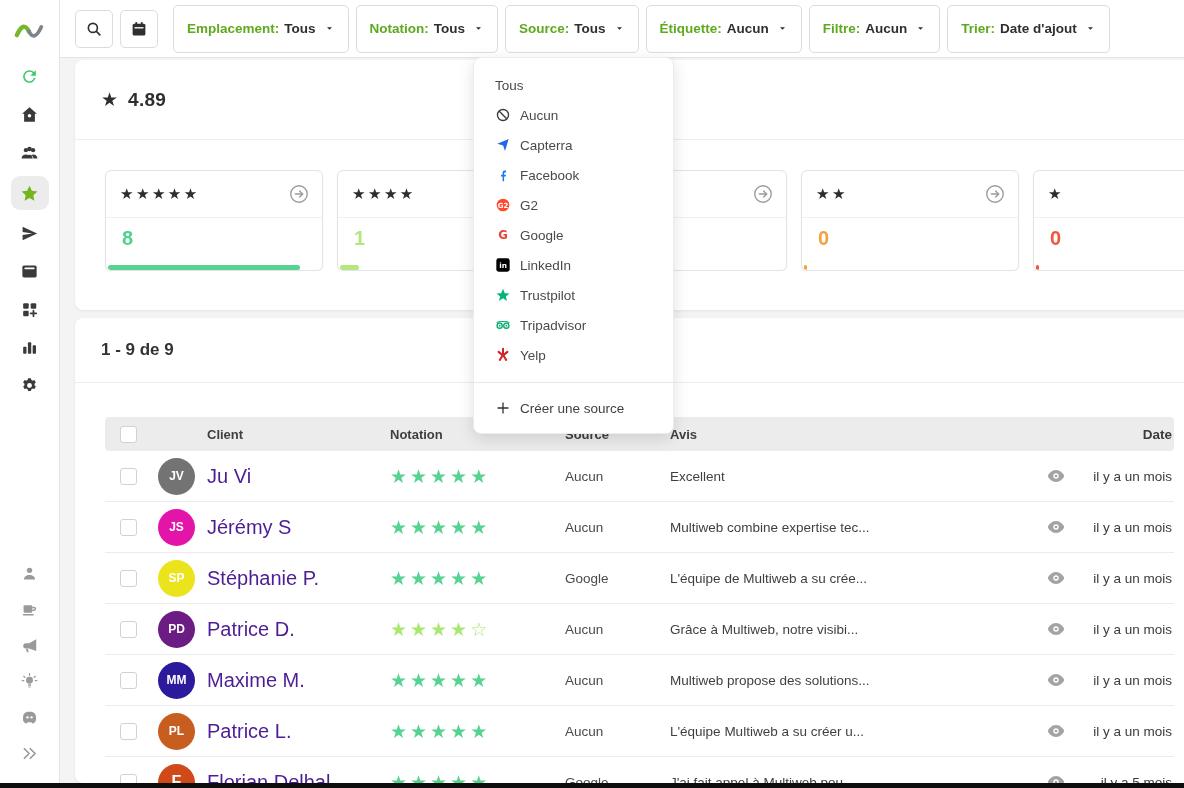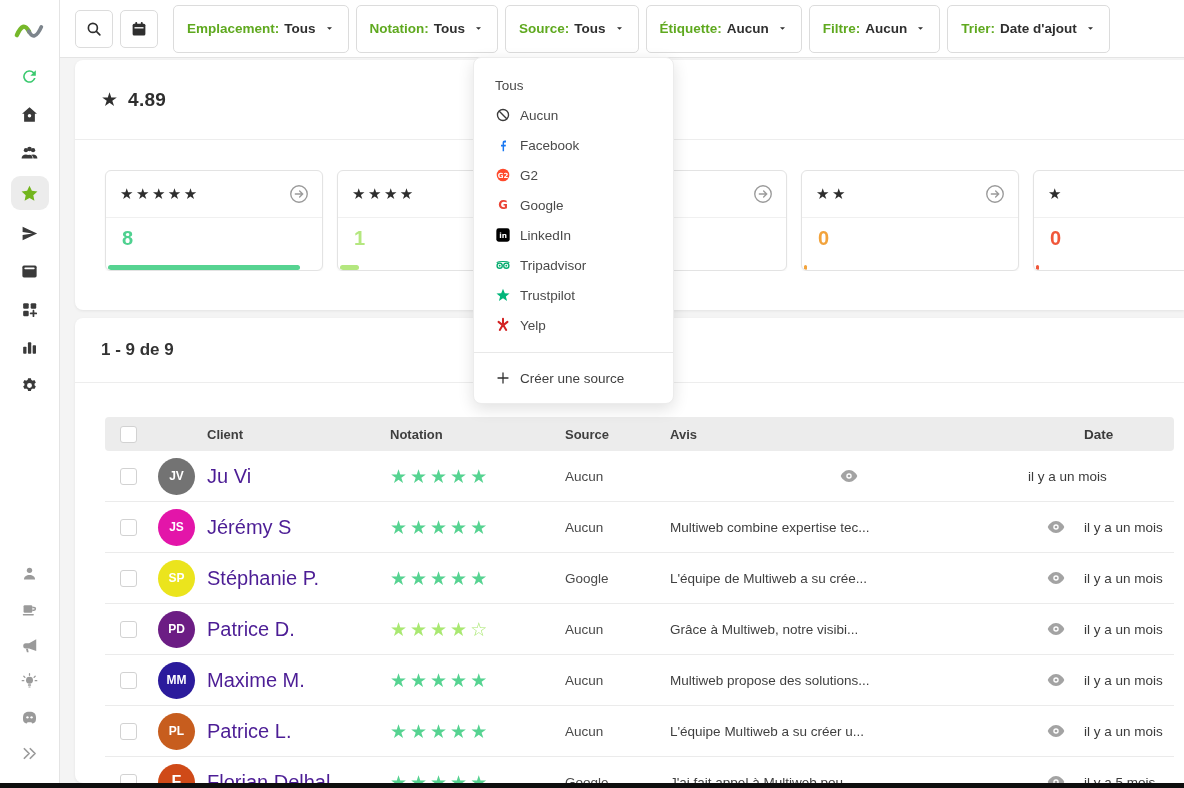--- a/index.html
+++ b/index.html
@@ -58,21 +58,21 @@
   .tbody .trow{height:50px;border-bottom:1px solid #ebebeb;background:#fff;}
   .checkbox{width:17px;height:17px;border:1.5px solid #d2d2d2;border-radius:3px;background:#fff;margin-left:15px;padding:0;cursor:pointer;}
   .avatar{width:37px;height:37px;border-radius:50%;display:flex;align-items:center;justify-content:center;color:#fff;font-weight:bold;font-size:12px;margin-left:9px;}
   .avatar.single{font-size:16px;}
   .cell-name{font-size:20px;color:#4c1d95;}
   .cell-stars{font-size:19px;letter-spacing:3px;}
   .cell-source{font-size:13.5px;color:#4a4a4a;}
   .cell-avis{font-size:13.5px;color:#3f3f3f;white-space:nowrap;overflow:hidden;}
   .eye-btn{border:none;background:transparent;color:#a3a3a3;cursor:pointer;padding:0;width:20px;height:16px;margin:0 auto;}
   .eye-btn svg{width:20px;height:16px;}
-  .cell-date{font-size:13.5px;color:#3b3b3b;padding-right:2px;white-space:nowrap;}
+  .cell-date{font-size:13.5px;color:#3b3b3b;text-align:right;padding-right:2px;white-space:nowrap;}
 
   
   .menu{position:absolute;left:473px;top:57px;width:201px;background:#fff;border:1px solid #ececec;border-radius:8px;box-shadow:0 5px 16px rgba(0,0,0,.12);z-index:50;padding-top:12px;box-sizing:border-box;}
   .menu-item{height:30px;display:flex;align-items:center;gap:9px;padding-left:21px;font-size:13.5px;color:#4a4a4a;cursor:pointer;}
   .mi-icon{width:16px;height:16px;flex:none;display:flex;align-items:center;justify-content:center;}
   .mi-icon svg{width:16px;height:16px;}
   .menu-footer{border-top:1px solid #e8e8e8;margin-top:12px;height:50px;display:flex;align-items:center;gap:9px;padding-left:21px;font-size:13.5px;color:#3f3f3f;cursor:pointer;}
   .menu-footer .mi-icon{color:#2f2f2f;}
 
   .bottom-bar{position:absolute;left:0;right:0;bottom:0;height:5px;background:#0e0e0e;z-index:60;}
@@ -383,20 +383,21 @@
       <span></span>
       <span class="cell-date" style="font-weight:bold;">Date</span>
     </div>
     <div class="tbody" id="tbody">
   <div class="trow">
     <button class="checkbox"></button>
     <div class="avatar" style="background: #737373;">JV</div>
     <span class="cell-name">Ju Vi</span>
     <span class="cell-stars" style="color: rgb(86, 211, 145);">★★★★★</span>
     <span class="cell-source">Aucun</span>
+    <span class="cell-avis">Excellent</span>
     <button class="eye-btn">
       <span>
         <svg viewBox="0 0 24 20" fill="currentColor">
                 <path d="M12 2.5c5.2 0 9.2 4.6 10.3 7.5C21.2 12.9 17.2 17.5 12 17.5S2.8 12.9 1.7 10C2.8 7.1 6.8 2.5 12 2.5z"></path>
                 <circle cx="12" cy="10" r="3.4" fill="#fff"></circle>
                 <circle cx="12" cy="10" r="1.7"></circle>
               </svg>
       </span>
     </button>
     <span class="cell-date">il y a un mois</span>
@@ -529,20 +530,28 @@
   <div class="menu-item">
     <span class="mi-icon" style="color: rgb(58, 58, 58);">
           <svg viewBox="0 0 24 24">
             <circle cx="12" cy="12" r="8.3" fill="none" stroke="currentColor" stroke-width="2"></circle>
             <path d="M6.4 6.4l11.2 11.2" stroke="currentColor" stroke-width="2"></path>
           </svg>
         </span>
     <span class="mi-label">Aucun</span>
   </div>
 
+  <div class="menu-item">
+    <span class="mi-icon" style="color: rgb(35, 100, 240);">
+          <svg viewBox="0 0 24 24" fill="currentColor">
+            <path d="M20.5 3L3.5 10l8.7 2.6L15 21z"></path>
+          </svg>
+        </span>
+    <span class="mi-label">Capterra</span>
+  </div>
 
   <div class="menu-item">
     <span class="mi-icon" style="color: rgb(24, 119, 242);">
           <svg viewBox="0 0 24 24" fill="currentColor">
             <path d="M13.6 21.5v-7.1h2.4l.4-2.9h-2.8V9.6c0-.9.3-1.5 1.6-1.5h1.3V5.4c-.2 0-1-.1-1.9-.1-1.9 0-3.2 1.2-3.2 3.3v2.9H9v2.9h2.4v7.1z"></path>
           </svg>
         </span>
     <span class="mi-label">Facebook</span>
   </div>
 
@@ -566,45 +575,45 @@
   </div>
 
   <div class="menu-item">
     <span class="mi-icon" style="color: #000000;">
           <svg viewBox="0 0 24 24">
             <rect x="2" y="2" width="20" height="20" rx="3.5" fill="currentColor"></rect>
             <text x="12" y="16.5" font-size="11" font-weight="bold" text-anchor="middle" fill="#fff" font-family="DejaVu Sans, sans-serif">in</text>
           </svg>
         </span>
     <span class="mi-label">LinkedIn</span>
+  </div>
+
+  <div class="menu-item">
+    <span class="mi-icon" style="color: rgb(0, 182, 122);">
+          <svg viewBox="0 0 24 24" fill="currentColor">
+            <path d="M12 2.5l2.7 6.7 7.1.4-5.5 4.5 1.8 6.9L12 17l-6.1 4 1.8-6.9L2.2 9.6l7.1-.4z"></path>
+          </svg>
+        </span>
+    <span class="mi-label">Trustpilot</span>
   </div>
 
   <div class="menu-item">
     <span class="mi-icon" style="color: rgb(0, 170, 108);">
           <svg viewBox="0 0 24 24">
             <path d="M2.5 8.5c3.2-2.2 15.8-2.2 19 0" fill="none" stroke="currentColor" stroke-width="1.6"></path>
             <circle cx="7" cy="13" r="3.9" fill="none" stroke="currentColor" stroke-width="2"></circle>
             <circle cx="17" cy="13" r="3.9" fill="none" stroke="currentColor" stroke-width="2"></circle>
             <circle cx="7" cy="13" r="1.4" fill="currentColor"></circle>
             <circle cx="17" cy="13" r="1.4" fill="currentColor"></circle>
           </svg>
         </span>
     <span class="mi-label">Tripadvisor</span>
   </div>
 
   <div class="menu-item">
-    <span class="mi-icon" style="color: rgb(0, 182, 122);">
-          <svg viewBox="0 0 24 24" fill="currentColor">
-            <path d="M12 2.5l2.7 6.7 7.1.4-5.5 4.5 1.8 6.9L12 17l-6.1 4 1.8-6.9L2.2 9.6l7.1-.4z"></path>
-          </svg>
-        </span>
-    <span class="mi-label">Trustpilot</span>
-  </div>
-
-  <div class="menu-item">
     <span class="mi-icon" style="color: rgb(211, 35, 35);">
           <svg viewBox="0 0 24 24">
             <path d="M12 2.8v7.4M5.3 7.3l5.2 4.1M18.7 7.3l-5.2 4.1M7.2 19.5l3.8-6.3M16.8 19.5L13 13.2" stroke="currentColor" stroke-width="3" stroke-linecap="round"></path>
           </svg>
         </span>
     <span class="mi-label">Yelp</span>
   </div>
 </div>
   <div class="menu-footer">
     <span class="mi-icon">

